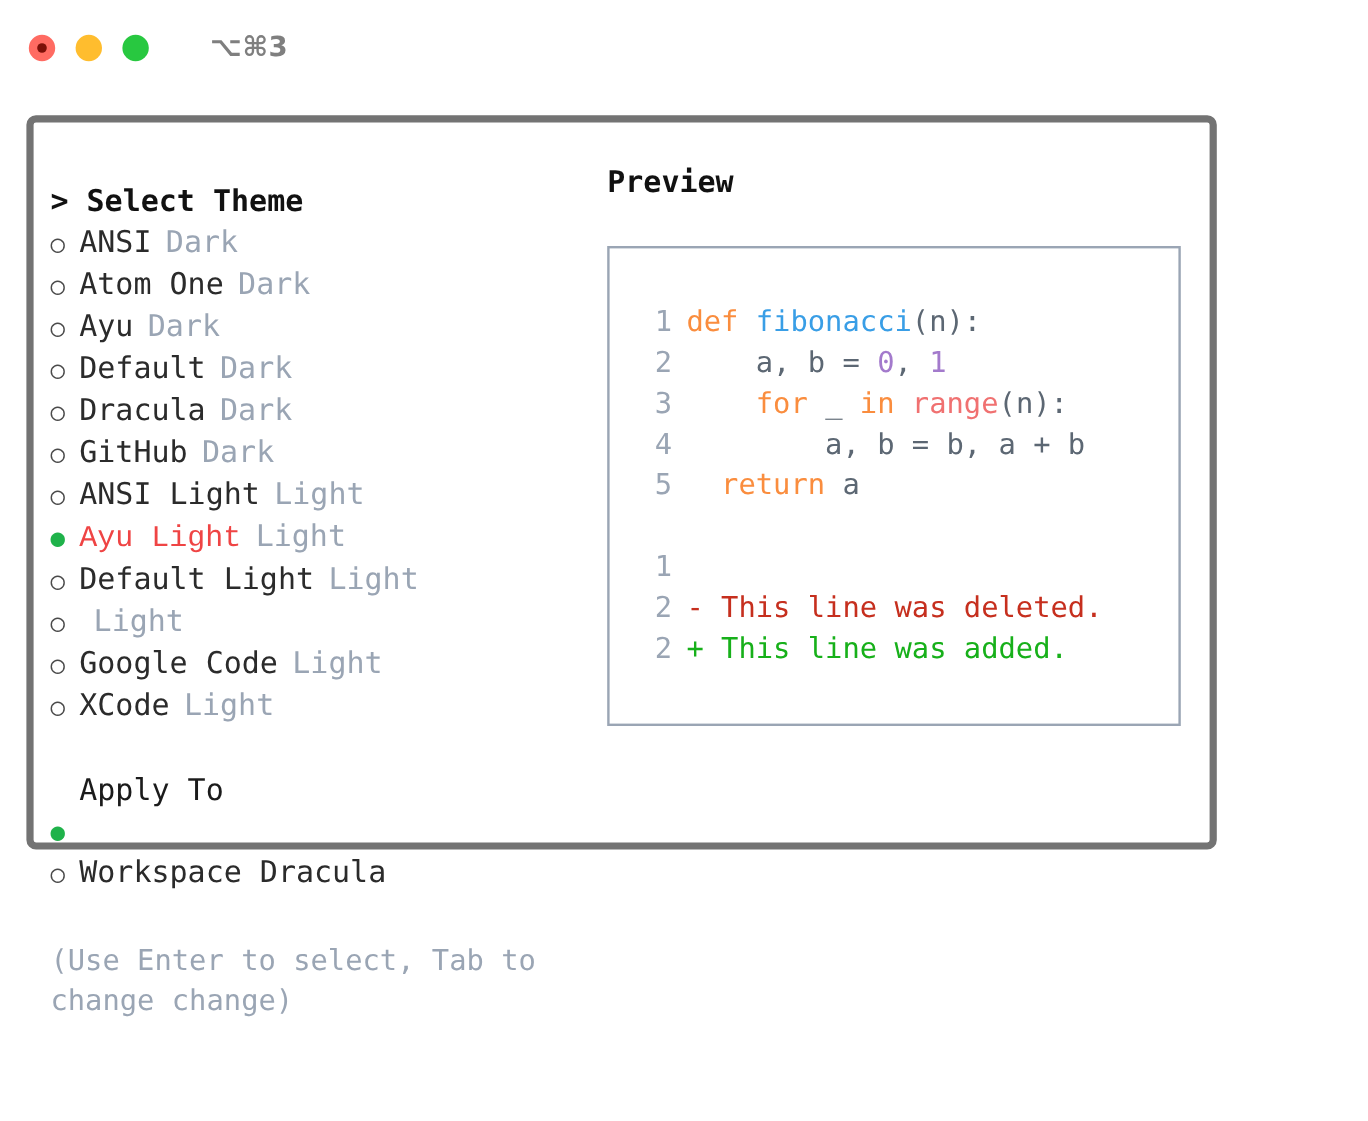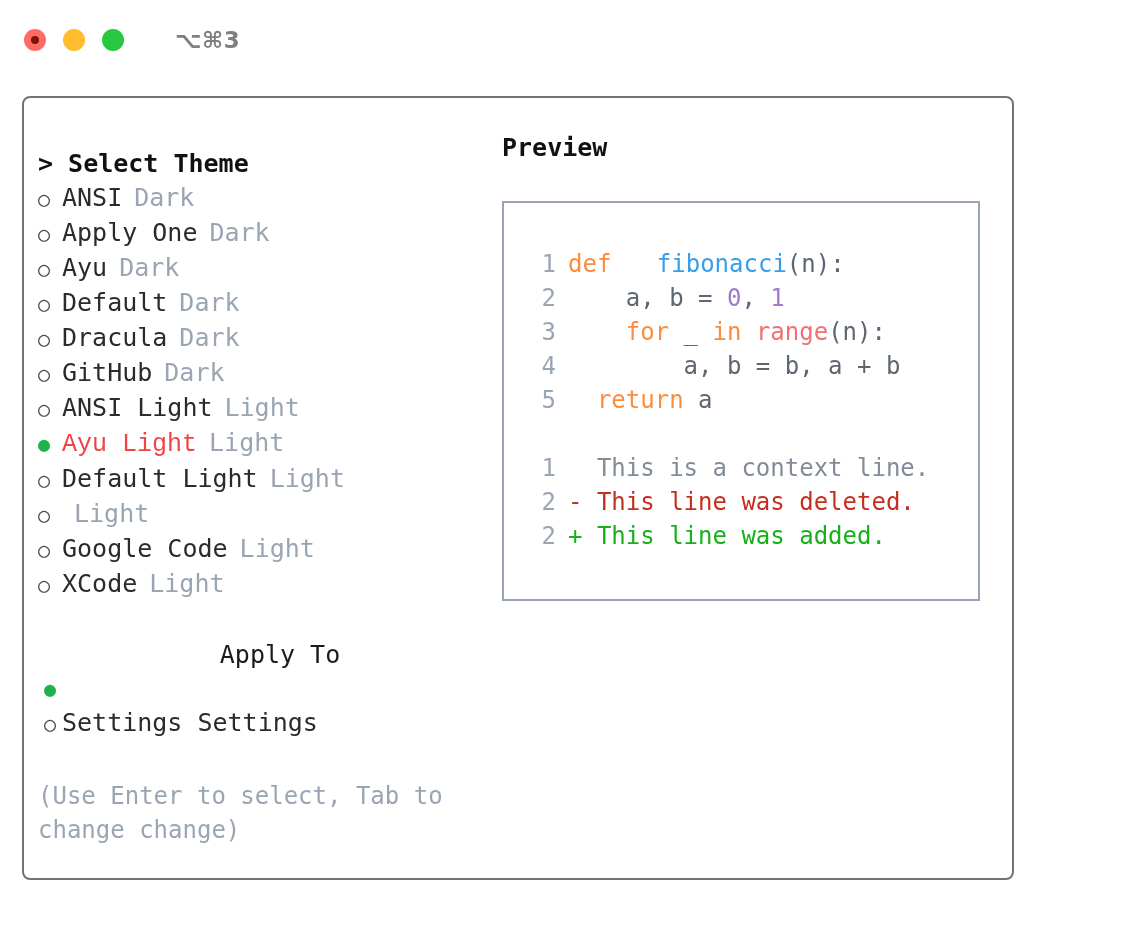--- a/index.html
+++ b/index.html
@@ -67,22 +67,22 @@
     letter-spacing: 0.5px;
     font-family: "DejaVu Sans", "Liberation Sans", sans-serif;
   }
 
   
   #tui-panel {
     position: absolute;
     left: 22px;
     top: 96px;
     width: 992px;
-    height: 784px;
-    border: 2px solid #737373;
+    height: 612px;
+    border: 6px solid #737373;
     border-radius: 8px;
     box-sizing: border-box;
     background: #ffffff;
   }
 
   #panel-body {
     position: absolute;
     left: 0; top: 0;
     width: 100%;
     height: 100%;
@@ -122,21 +122,21 @@
     color: #4a4a4a;
   }
   .opt-row.selected .opt-marker { color: #1fb24a; }
   .opt-label { color: #2b2b2b; }
   .opt-row.selected .opt-label { color: #ef4444; font-family: Liberation Mono, monospace; }
   .opt-kind {
     color: #9aa5b4;
     margin-left: 12px;
   }
 
-  #apply-block { margin-top: 36px; text-align: center; }
+  #apply-block { margin-top: 36px; }
   #apply-block .section-head { padding-left: 24px; }
 
   #help-text {
     margin-top: 38px;
     font-size: 24px;
     line-height: 34px;
     color: #9aa5b4;
     width: 410px;
   }
 
@@ -172,21 +172,21 @@
   .ln {
     width: 34px;
     flex: 0 0 34px;
     text-align: right;
     color: #9aa5b4;
     margin-right: 12px;
   }
   .code-text { white-space: pre; }
 
   .tok-kw   { color: #fa8d3e; }
-  .tok-fn   { color: #399ee6; margin-left: 31px; }
+  .tok-fn   { color: #399ee6; }
   .tok-num  { color: #a37acc; }
   .tok-call { color: #f07171; }
   .tok-id   { color: #5c6773; }
   .tok-punc { color: #5c6773; }
 
   .blank-line { height: 34px; }
 
   .diff-ctx { color: #828c99; }
   .diff-del { color: #c62f1e; }
   .diff-add { color: #17b01a; }
@@ -206,57 +206,57 @@
   </div>
 
   <div id="tui-panel">
     <div id="panel-body">
 
       <div id="left-col">
 
         <div class="section-head">&gt; Select Theme</div>
         <div id="theme-list">
             <div class="opt-row"><span class="opt-marker">○</span><span class="opt-label">ANSI</span><span class="opt-kind">Dark</span></div>
-            <div class="opt-row"><span class="opt-marker">○</span><span class="opt-label">Apply One</span><span class="opt-kind">Dark</span></div>
+            <div class="opt-row"><span class="opt-marker">○</span><span class="opt-label">Atom One</span><span class="opt-kind">Dark</span></div>
             <div class="opt-row"><span class="opt-marker">○</span><span class="opt-label">Ayu</span><span class="opt-kind">Dark</span></div>
             <div class="opt-row"><span class="opt-marker">○</span><span class="opt-label">Default</span><span class="opt-kind">Dark</span></div>
             <div class="opt-row"><span class="opt-marker">○</span><span class="opt-label">Dracula</span><span class="opt-kind">Dark</span></div>
             <div class="opt-row"><span class="opt-marker">○</span><span class="opt-label">GitHub</span><span class="opt-kind">Dark</span></div>
             <div class="opt-row"><span class="opt-marker">○</span><span class="opt-label">ANSI Light</span><span class="opt-kind">Light</span></div>
             <div class="opt-row selected"><span class="opt-marker">●</span><span class="opt-label">Ayu Light</span><span class="opt-kind">Light</span></div>
             <div class="opt-row"><span class="opt-marker">○</span><span class="opt-label">Default Light</span><span class="opt-kind">Light</span></div>
             <div class="opt-row"><span class="opt-marker">○</span><span class="opt-kind">Light</span></div>
             <div class="opt-row"><span class="opt-marker">○</span><span class="opt-label">Google Code</span><span class="opt-kind">Light</span></div>
             <div class="opt-row"><span class="opt-marker">○</span><span class="opt-label">XCode</span><span class="opt-kind">Light</span></div>
           </div>
 
         <div id="apply-block">
           <div class="section-head unfocused">Apply To</div>
           <div id="apply-list">
               <div class="opt-row selected"><span class="opt-marker">●</span></div>
-              <div class="opt-row"><span class="opt-marker">○</span><span class="opt-label">Settings Settings</span></div>
+              <div class="opt-row"><span class="opt-marker">○</span><span class="opt-label">Workspace Dracula</span></div>
             </div>
         </div>
 
         <div id="help-text">(Use Enter to select, Tab to change change)</div>
       </div>
 
       <div id="right-col">
         <div id="preview-title">Preview</div>
         <div id="preview-box">
           <div id="code-block">
               <div class="code-line"><span class="ln">1</span><span class="code-text"><span class="tok-kw">def </span><span class="tok-fn">fibonacci</span><span class="tok-punc">(n):</span></span></div>
               <div class="code-line"><span class="ln">2</span><span class="code-text"><span class="tok-id">    a, b = </span><span class="tok-num">0</span><span class="tok-punc">, </span><span class="tok-num">1</span></span></div>
               <div class="code-line"><span class="ln">3</span><span class="code-text"><span class="tok-id">    </span><span class="tok-kw">for</span><span class="tok-id"> _ </span><span class="tok-kw">in</span><span class="tok-id"> </span><span class="tok-call">range</span><span class="tok-punc">(n):</span></span></div>
               <div class="code-line"><span class="ln">4</span><span class="code-text"><span class="tok-id">        a, b = b, a + b</span></span></div>
               <div class="code-line"><span class="ln">5</span><span class="code-text"><span class="tok-id">  </span><span class="tok-kw">return</span><span class="tok-id"> a</span></span></div>
             </div>
           <div class="blank-line"></div>
           <div id="diff-block">
-              <div class="code-line"><span class="ln">1</span><span class="code-text diff-ctx">  </span><span class="code-text diff-ctx">This is a context line.</span></div>
+              <div class="code-line"><span class="ln">1</span><span class="code-text diff-ctx">  </span></div>
               <div class="code-line"><span class="ln">2</span><span class="code-text diff-del">- </span><span class="code-text diff-del">This line was deleted.</span></div>
               <div class="code-line"><span class="ln">2</span><span class="code-text diff-add">+ </span><span class="code-text diff-add">This line was added.</span></div>
             </div>
         </div>
       </div>
 
     </div>
   </div>
 </div>
 

